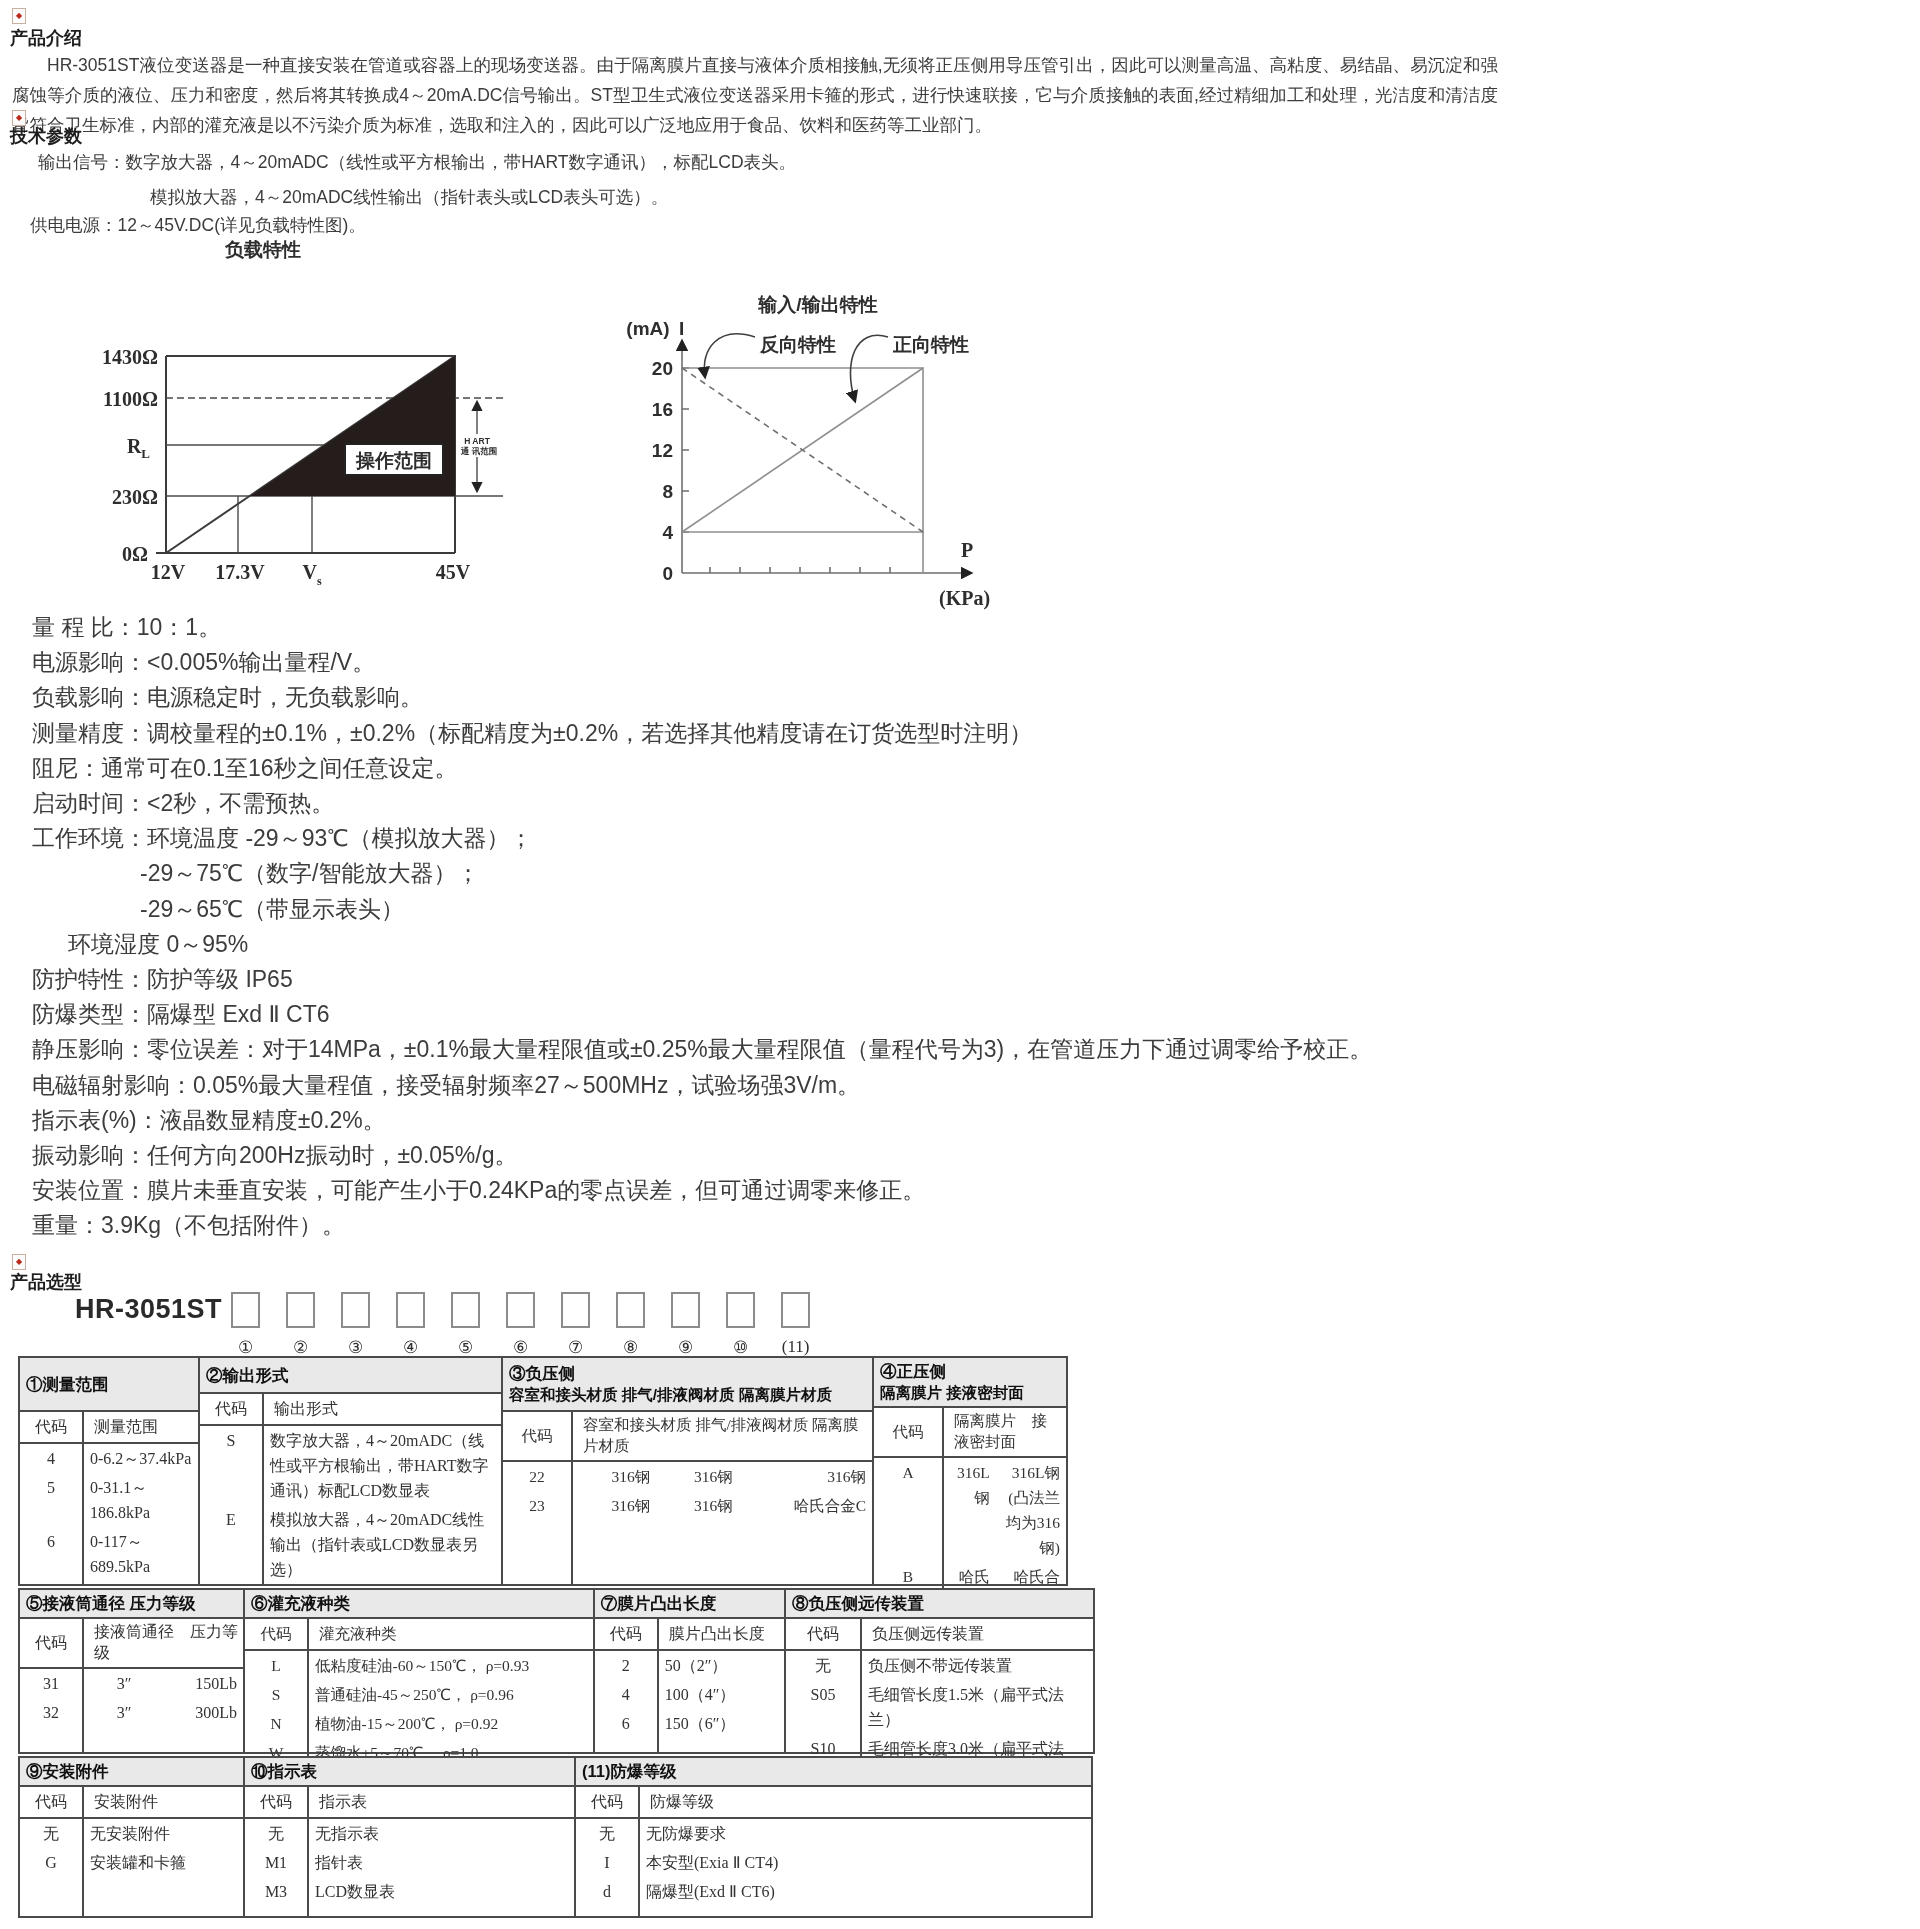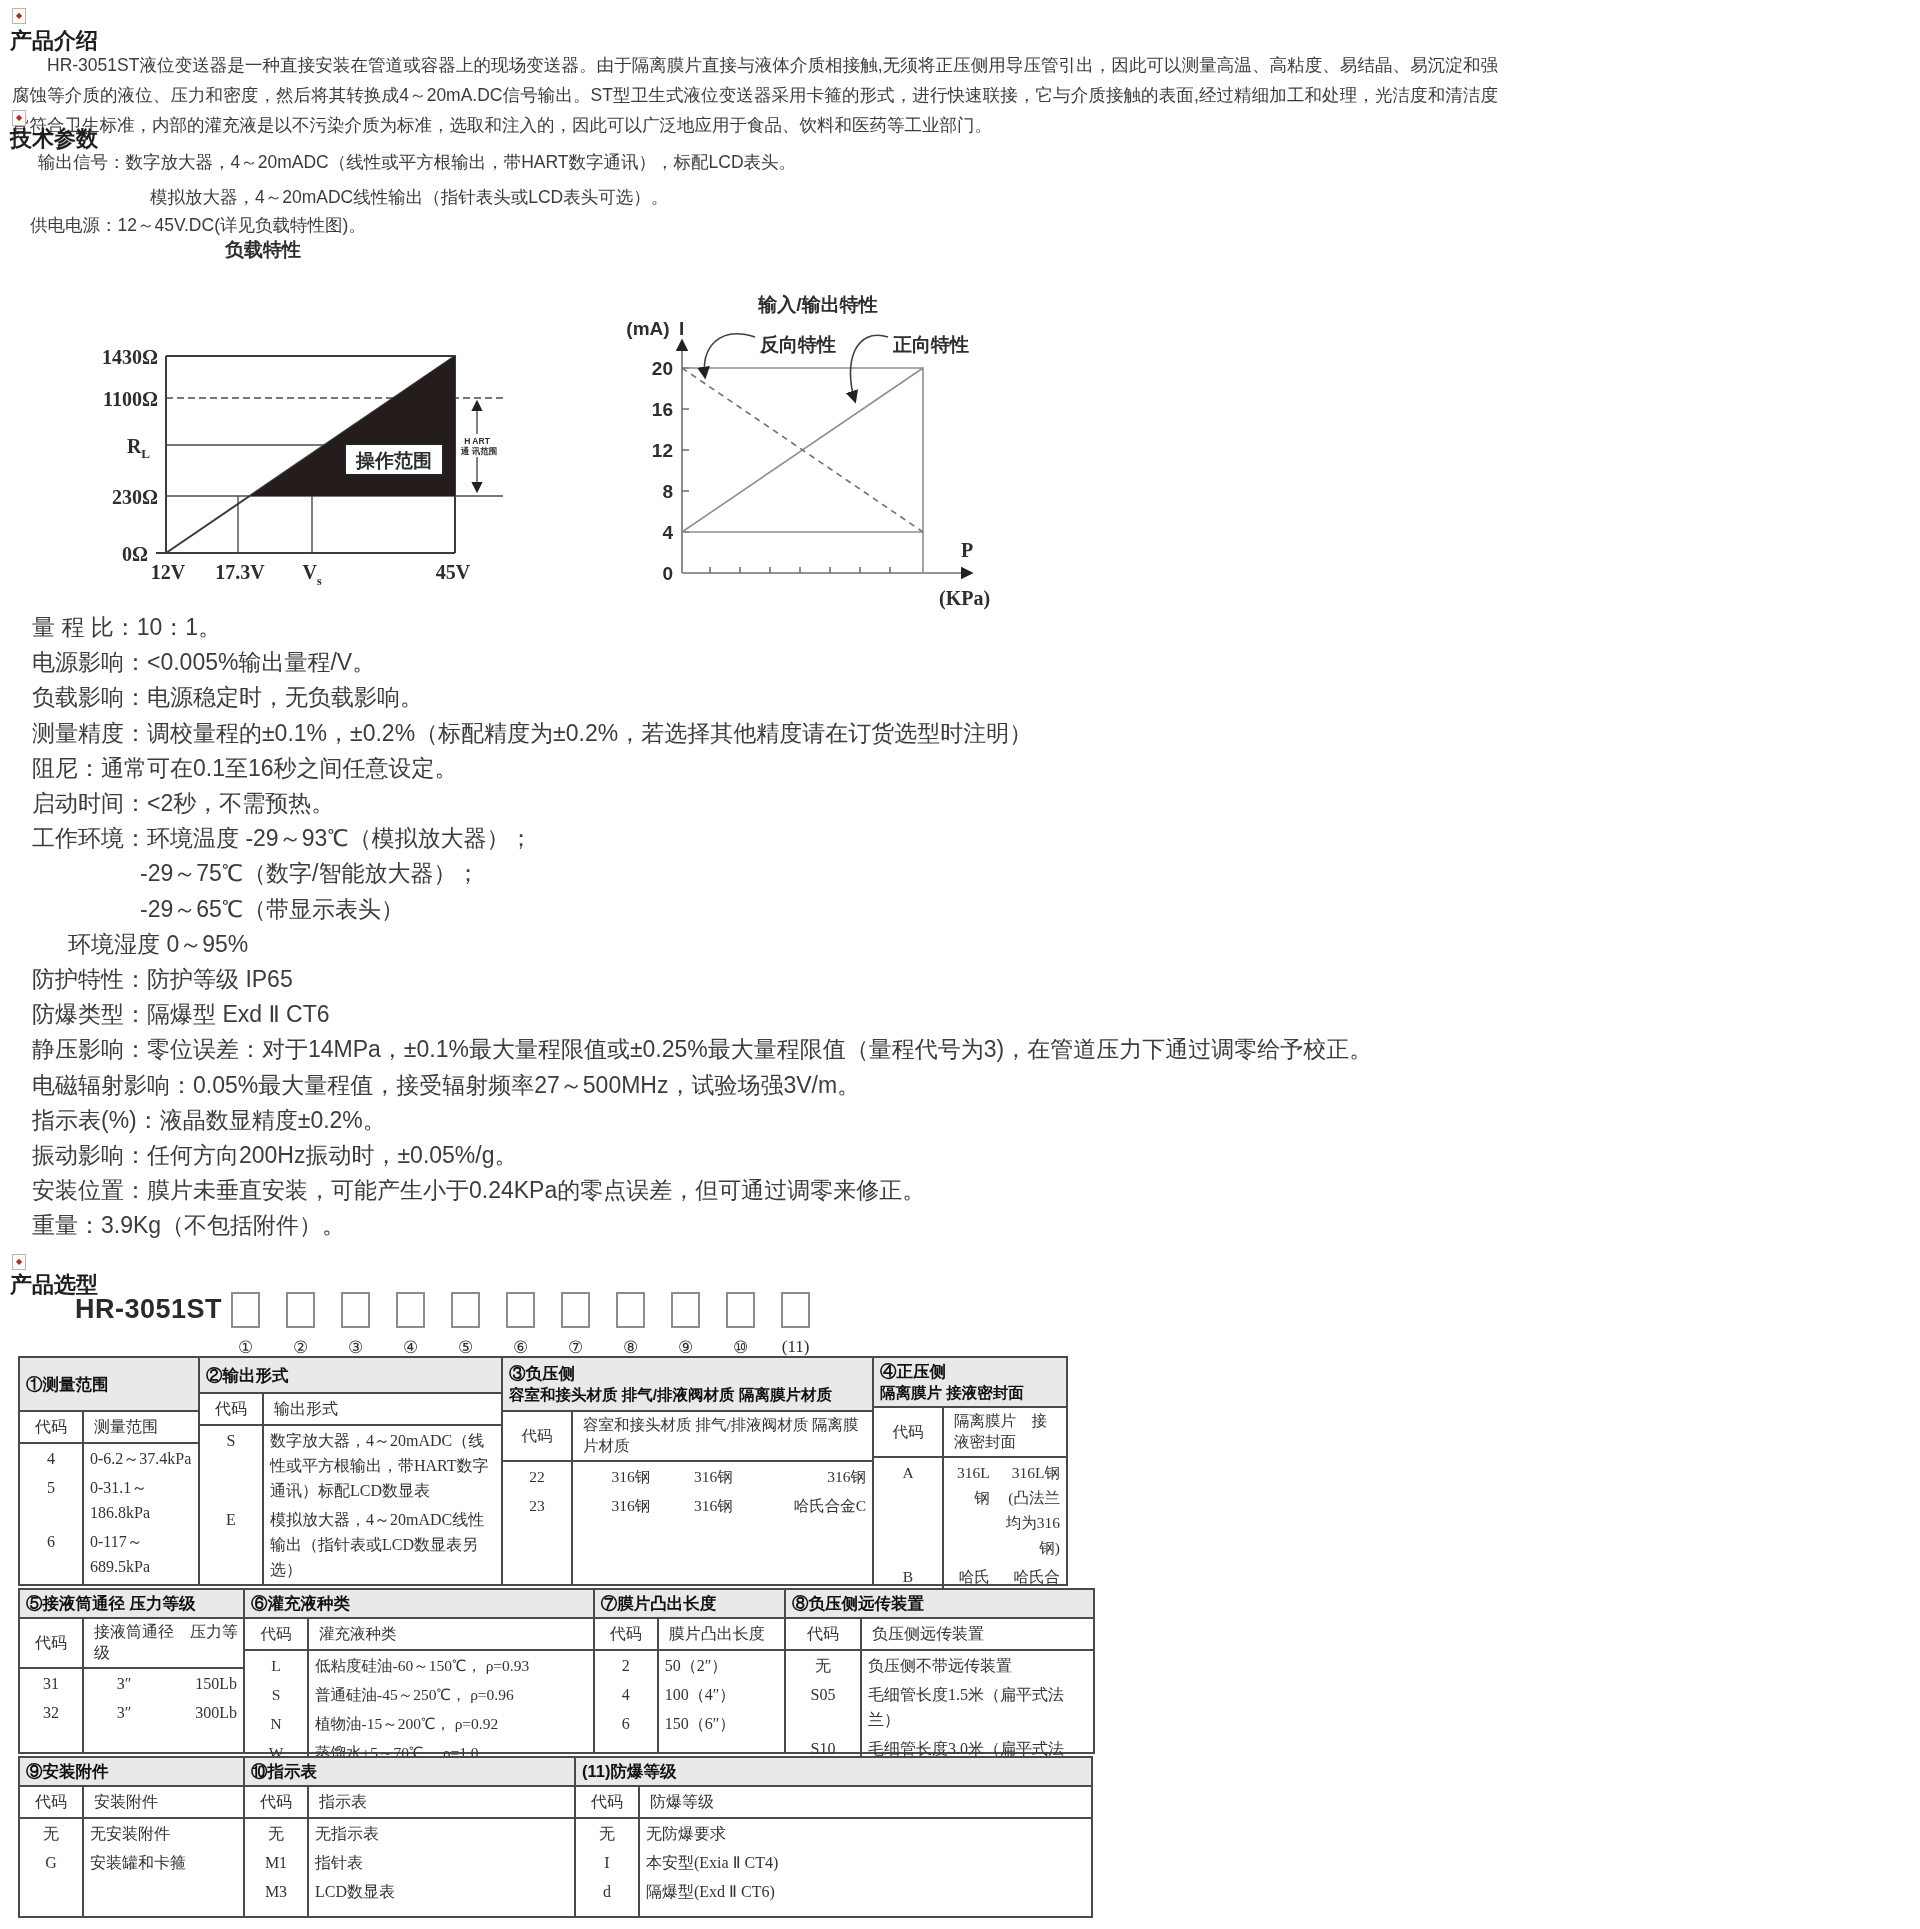--- a/index.html
+++ b/index.html
@@ -1,21 +1,21 @@
 <!DOCTYPE html>
 <html><head>
 <meta charset="utf-8">
 <style>
   html,body{margin:0;padding:0;background:#ffffff;}
   body{width:1920px;height:1929px;overflow:hidden;font-family:"Liberation Sans",sans-serif;color:#3c3c3c;}
   .page{position:relative;width:1920px;height:1929px;background:#fff;}
 
   .ph-icon{position:absolute;width:12px;height:14px;border:1px solid #c9b0a0;background:#fdfdfd;
            font-size:8px;line-height:13px;text-align:center;color:#b92b1a;}
-  .heading{position:absolute;font-size:22px;font-weight:bold;color:#1e1e1e;}
+  .heading{position:absolute;font-size:18px;font-weight:bold;color:#1e1e1e;}
 
   .intro-body{position:absolute;left:12px;top:50px;width:1486px;font-size:17.5px;line-height:30px;
               text-align:justify;text-indent:2em;color:#3c3c3c;}
 
   .tech-line{position:absolute;font-size:17.5px;color:#3c3c3c;white-space:nowrap;text-align:center;}
 
   .charts{position:absolute;left:0;top:238px;width:1100px;height:374px;}
   .charts svg{position:absolute;overflow:visible;}
   svg text{fill:#2e2e2e;}
   .ax{stroke:#3b3b3b;stroke-width:2;fill:none;}

